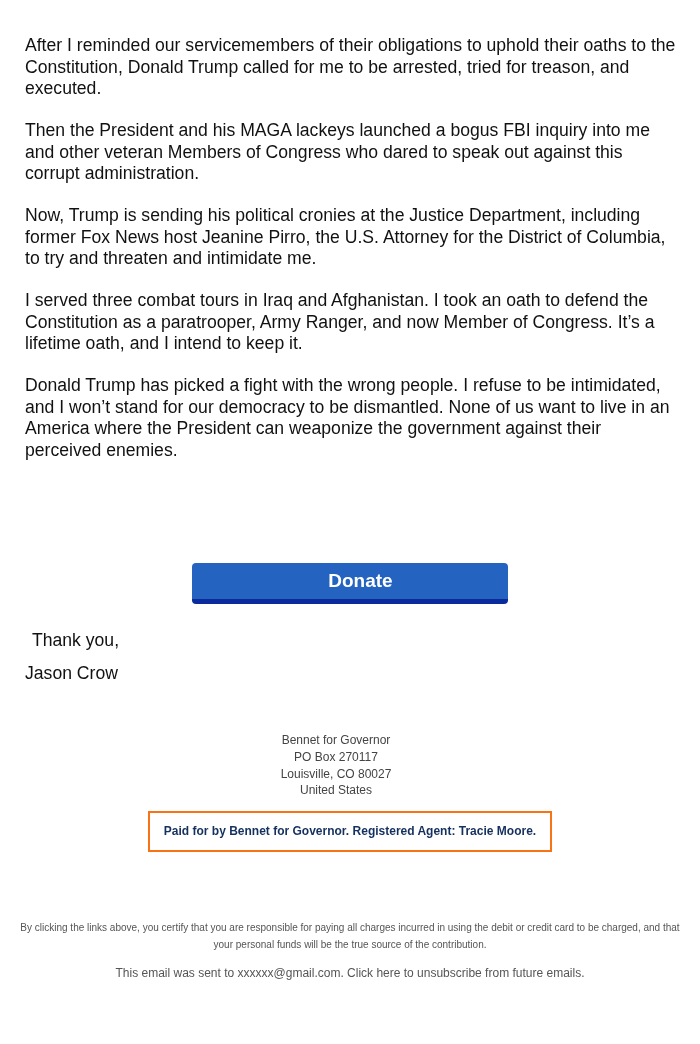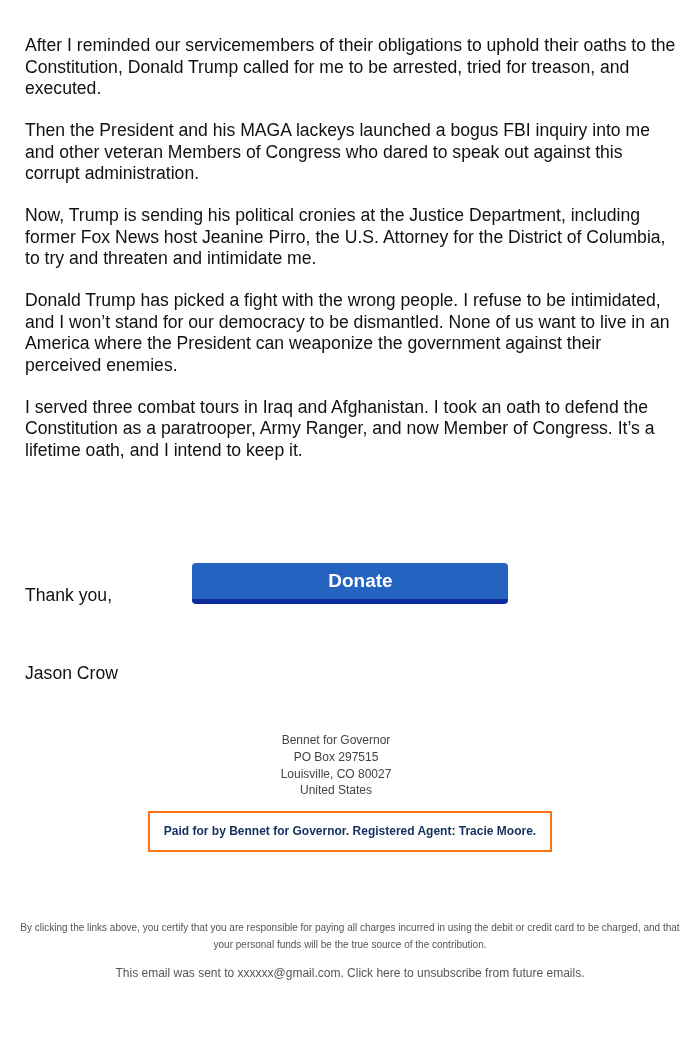--- a/index.html
+++ b/index.html
@@ -63,21 +63,21 @@
       text-decoration: none;
       padding-left: 21px;
     }
     .signoff {
       position: absolute;
       left: 25px;
       font-size: 17.6px;
       line-height: 21px;
       color: #111111;
     }
-    .signoff.thanks { top: 585px; }
+    .signoff.thanks { top: 630px; margin-left: 7px; }
     .signoff.name { top: 663px; }
     .address {
       position: absolute;
       left: 0;
       top: 732px;
       width: 672px;
       text-align: center;
       font-size: 12px;
       line-height: 16.8px;
       color: #444444;
@@ -119,34 +119,34 @@
   </style>
 </head>
 <body>
 
 <div class="email">
 
   <div class="body-copy">
     <p>After I reminded our servicemembers of their obligations to uphold their oaths to the Constitution, Donald Trump called for me to be arrested, tried for treason, and executed.</p>
     <p>Then the President and his MAGA lackeys launched a bogus FBI inquiry into me and other veteran Members of Congress who dared to speak out against this corrupt administration.</p>
     <p class="bold">Now, Trump is sending his political cronies at the Justice Department, including former Fox News host Jeanine Pirro, the U.S. Attorney for the District of Columbia, to try and threaten and intimidate me.</p>
+    <p>I served three combat tours in Iraq and Afghanistan. I took an oath to defend the Constitution as a paratrooper, Army Ranger, and now Member of Congress. It’s a lifetime oath, and I intend to keep it.</p>
     <p>Donald Trump has picked a fight with the wrong people. I refuse to be intimidated, and I won’t stand for our democracy to be dismantled. None of us want to live in an America where the President can weaponize the government against their perceived enemies.</p>
-    <p>I served three combat tours in Iraq and Afghanistan. I took an oath to defend the Constitution as a paratrooper, Army Ranger, and now Member of Congress. It’s a lifetime oath, and I intend to keep it.</p>
   </div>
 
   <div class="donate-wrap">
     <a class="donate-button" href="#">Donate</a>
   </div>
 
   <div class="signoff thanks">Thank you,</div>
   <div class="signoff name">Jason Crow</div>
 
   <div class="address">
     <div>Bennet for Governor</div>
-    <div>PO Box 297515</div>
+    <div>PO Box 270117</div>
     <div>Louisville, CO 80027</div>
     <div>United States</div>
   </div>
 
   <div class="paid-box">Paid for by Bennet for Governor. Registered Agent: Tracie Moore.</div>
 
   <div class="legal">By clicking the links above, you certify that you are responsible for paying all charges incurred in using the debit or credit card to be charged, and that your personal funds will be the true source of the contribution.</div>
 
   <div class="unsub">This email was sent to xxxxxx@gmail.com. Click here to unsubscribe from future emails.</div>
 

